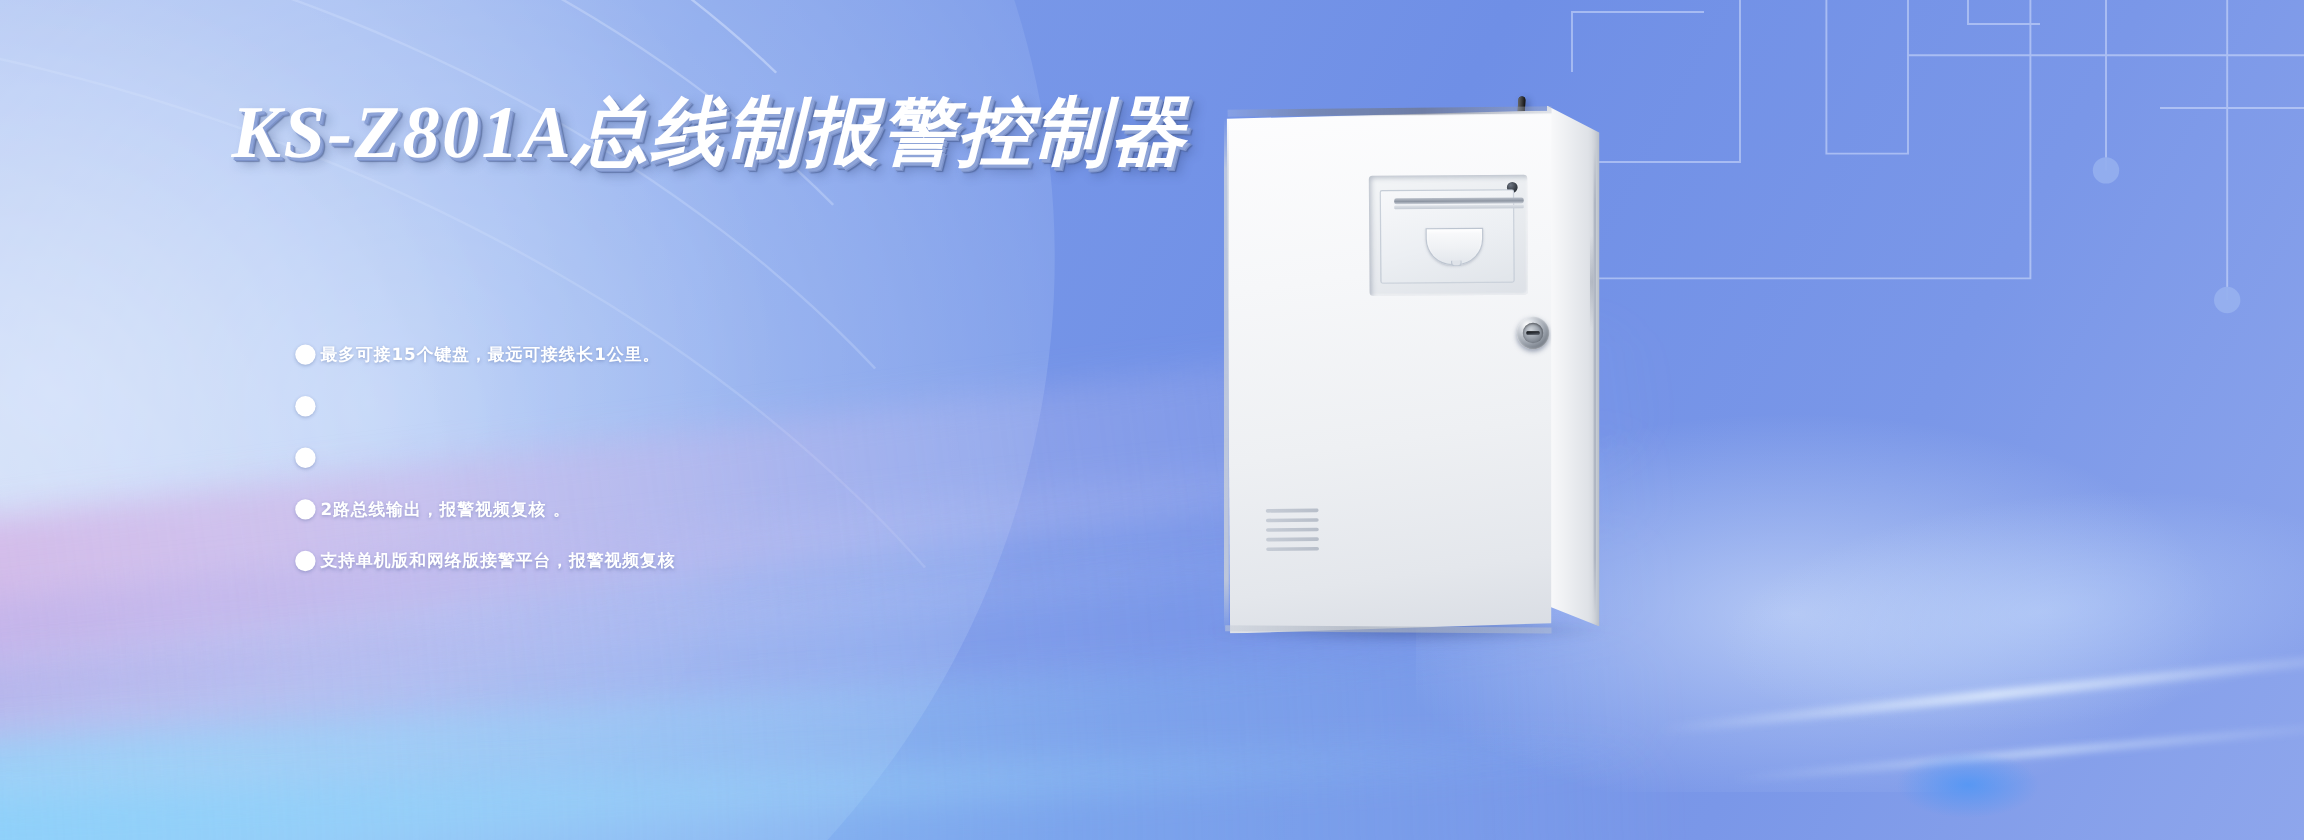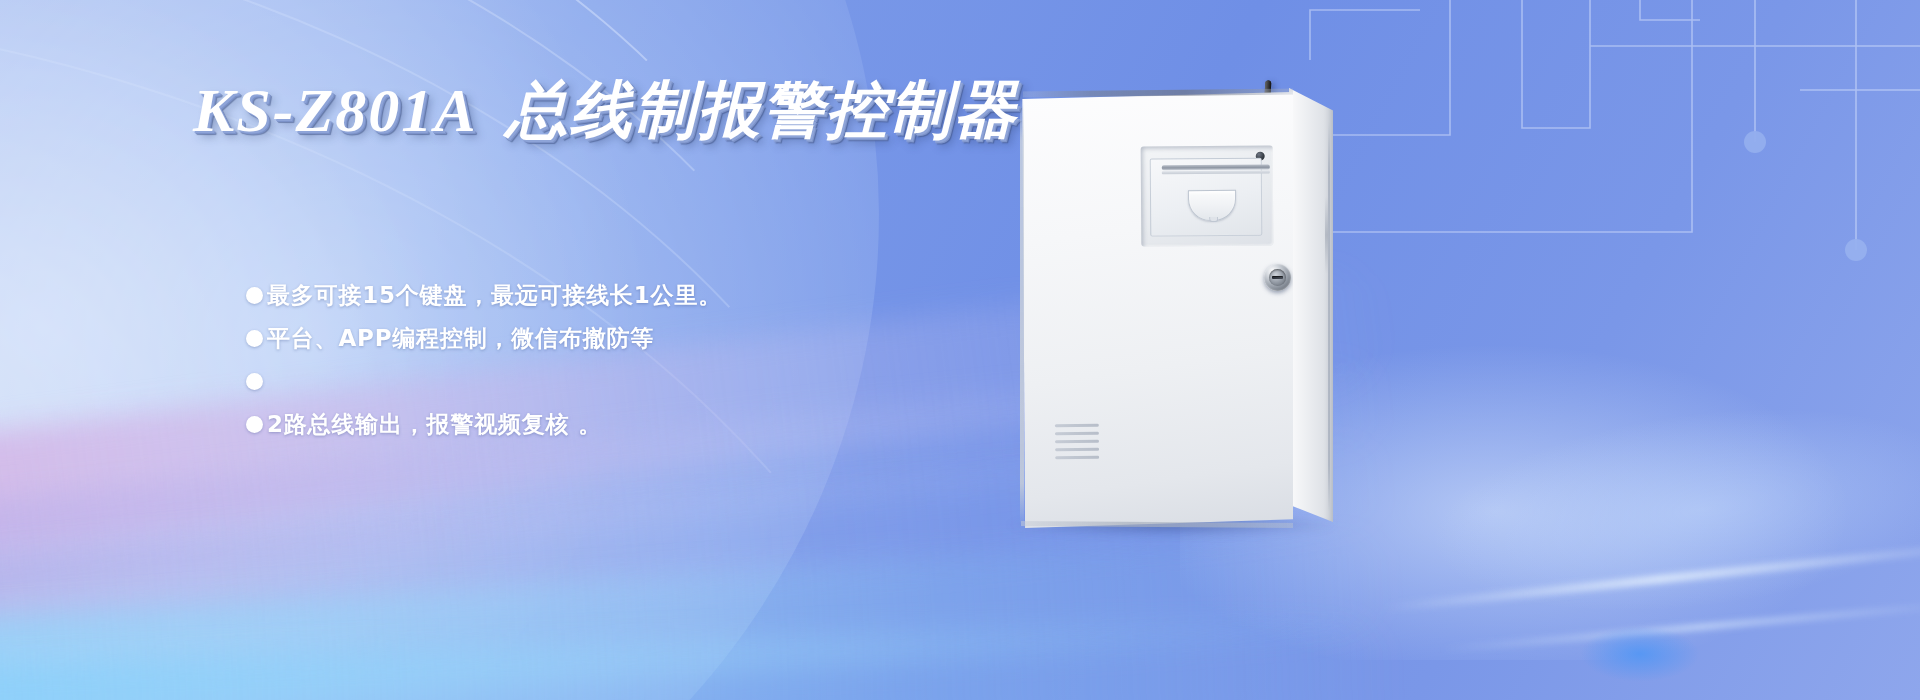--- a/index.html
+++ b/index.html
@@ -70,30 +70,30 @@
     font-family:"Liberation Serif", "DejaVu Serif", serif;
     font-style:italic; font-weight:700;
     font-size:62px; letter-spacing:2px; line-height:1.15;
     color:#ffffff; white-space:nowrap;
     text-shadow:
       2px 2px 0 #8ea4d8,
       3px 3px 0 #7c92c9,
       4px 4px 1px rgba(60,80,130,.55),
       6px 6px 9px rgba(40,60,110,.35);
   }
-  .title .cn { font-family:"DejaVu Sans","Liberation Sans",sans-serif; font-style:italic; font-weight:700;margin-left:28px; }
+  .title .cn { font-family:"DejaVu Sans","Liberation Sans",sans-serif; font-style:italic; font-weight:700; }
 
   
   .features { position:absolute; left:246px; top:274px; }
   .feature {
     display:flex; align-items:center;
     height:43px; margin-bottom:0;
     color:#ffffff;
     font-family:"DejaVu Sans","Liberation Sans",sans-serif;
-    font-weight:700; font-size:23px; letter-spacing:.8px;
+    font-weight:700; font-size:14px; letter-spacing:.8px;
     text-shadow:0 1px 3px rgba(45,70,130,.35);
     white-space:nowrap;
   }
   .bullet {
     width:17px; height:17px; border-radius:50%;
     background:#ffffff; flex:0 0 auto; margin-right:4px;
     box-shadow:0 1px 3px rgba(45,70,130,.3);
   }
 
   
@@ -273,28 +273,31 @@
 
   <h1 class="title"><span>KS-Z801A</span><span class="cn">总线制报警控制器</span></h1>
 
   <ul class="features">
     <li class="feature">
       <span class="bullet"></span>
       <span>最多可接15个键盘，最远可接线长1公里。</span>
     </li>
     <li class="feature">
       <span class="bullet"></span>
-      <span>平台、APP编程控制，微信布撤防等</span>
     </li>
     <li class="feature">
       <span class="bullet"></span>
     </li>
     <li class="feature">
       <span class="bullet"></span>
       <span>2路总线输出，报警视频复核 。</span>
+    </li>
+    <li class="feature">
+      <span class="bullet"></span>
+      <span>支持单机版和网络版接警平台，报警视频复核</span>
     </li>
   </ul>
 
   <div class="device-wrap">
     <div class="antenna">
       <div class="antenna-tip"></div>
     </div>
 
     <div class="box-shadow-ground"></div>
 

